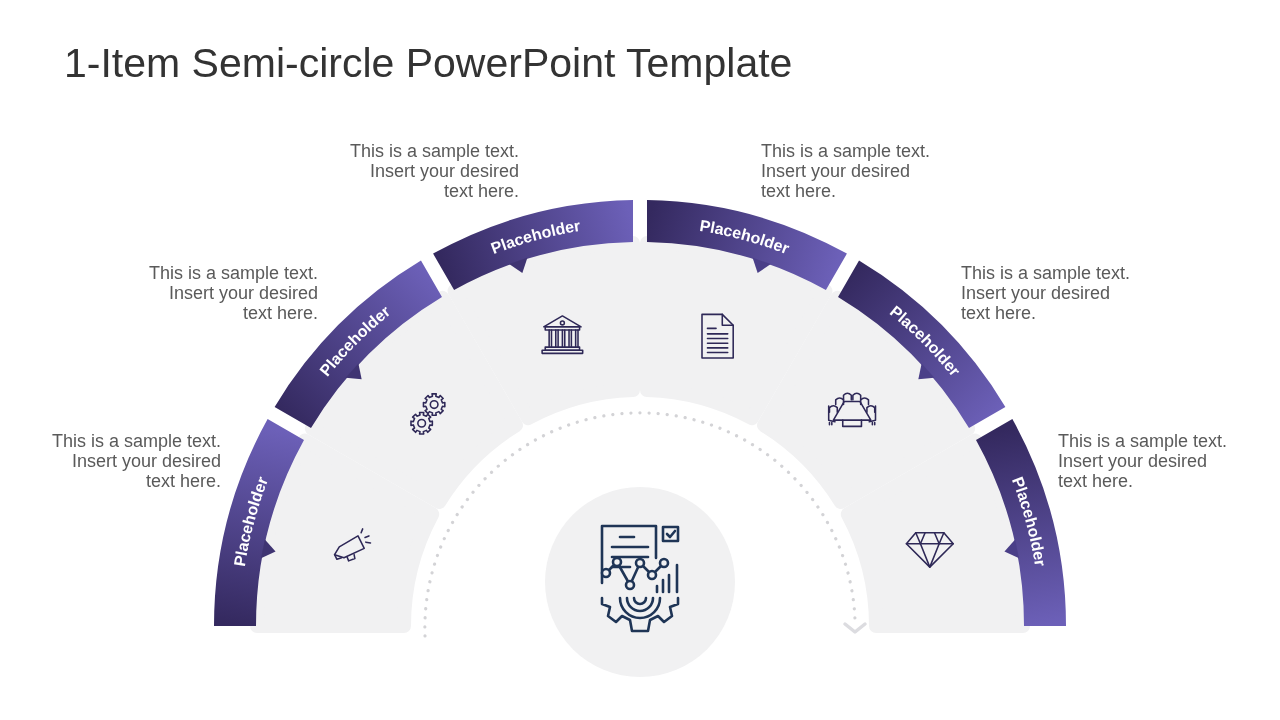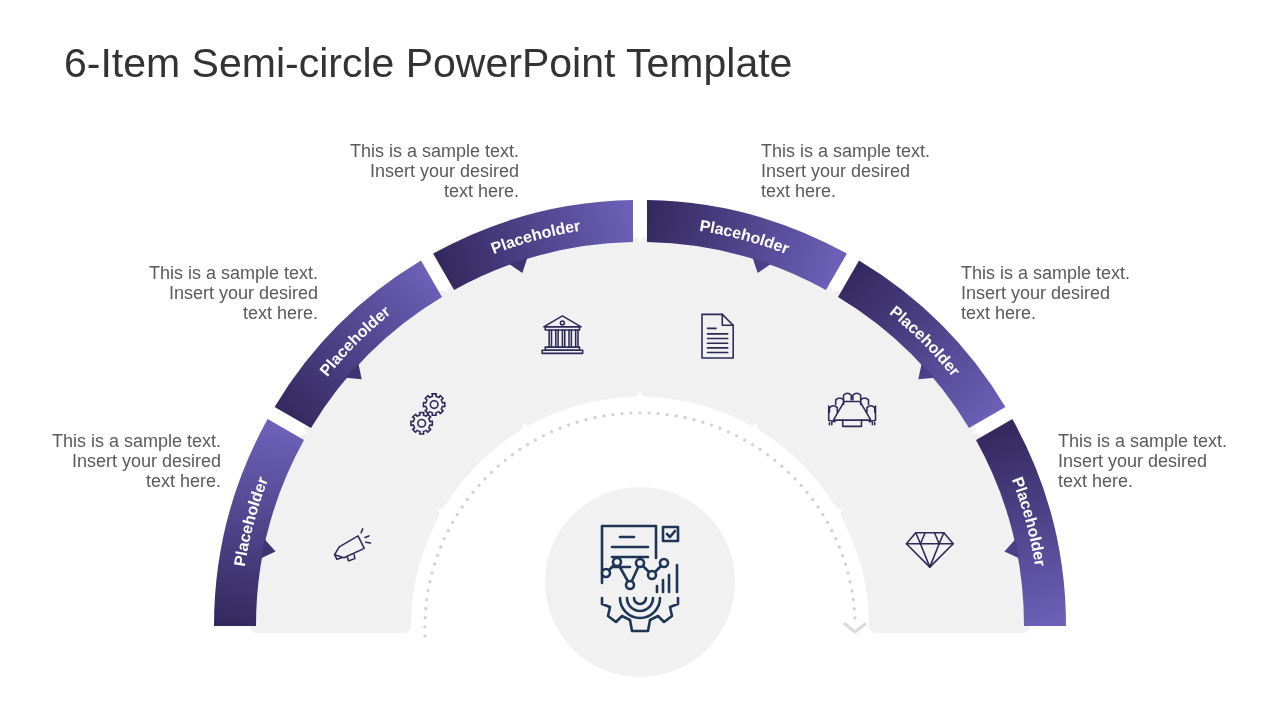--- a/index.html
+++ b/index.html
@@ -10,21 +10,21 @@
   .note { position: absolute; font-size: 18px; line-height: 20px; color: #5a5a5a; width: 200px; }
   .note span { display: block; white-space: nowrap; }
   .note.right-align { text-align: right; }
   .note.left-align { text-align: left; }
   svg.diagram { position: absolute; left: 0; top: 0; }
   .band-label { font-family: "Liberation Sans", "DejaVu Sans", sans-serif; font-weight: bold; font-size: 16px; fill: #ffffff; }
 </style>
 </head>
 <body>
 
-<div class="title">6-Item Semi-circle PowerPoint Template</div>
+<div class="title">1-Item Semi-circle PowerPoint Template</div>
 
 <div class="note right-align" style="left:21px; top:431px;">
   <span>This is a sample text.</span>
   <span>Insert your desired</span>
   <span>text here.</span>
 </div>
 <div class="note right-align" style="left:118px; top:263px;">
   <span>This is a sample text.</span>
   <span>Insert your desired</span>
   <span>text here.</span>

